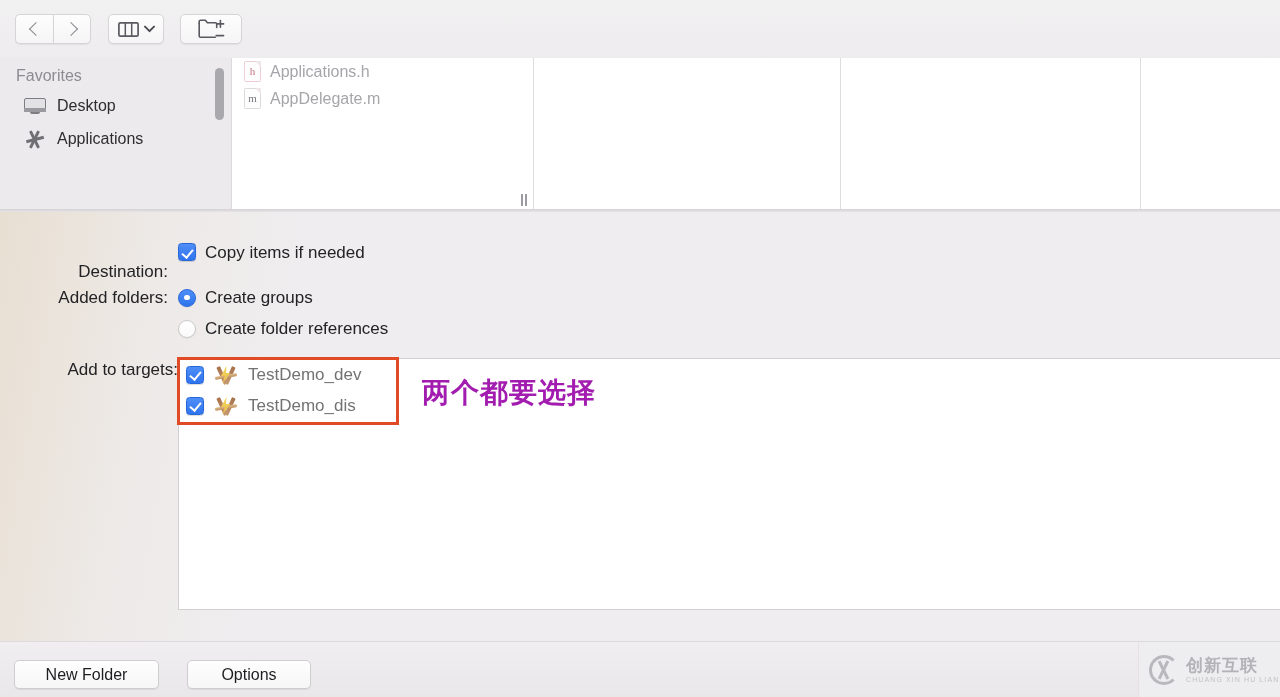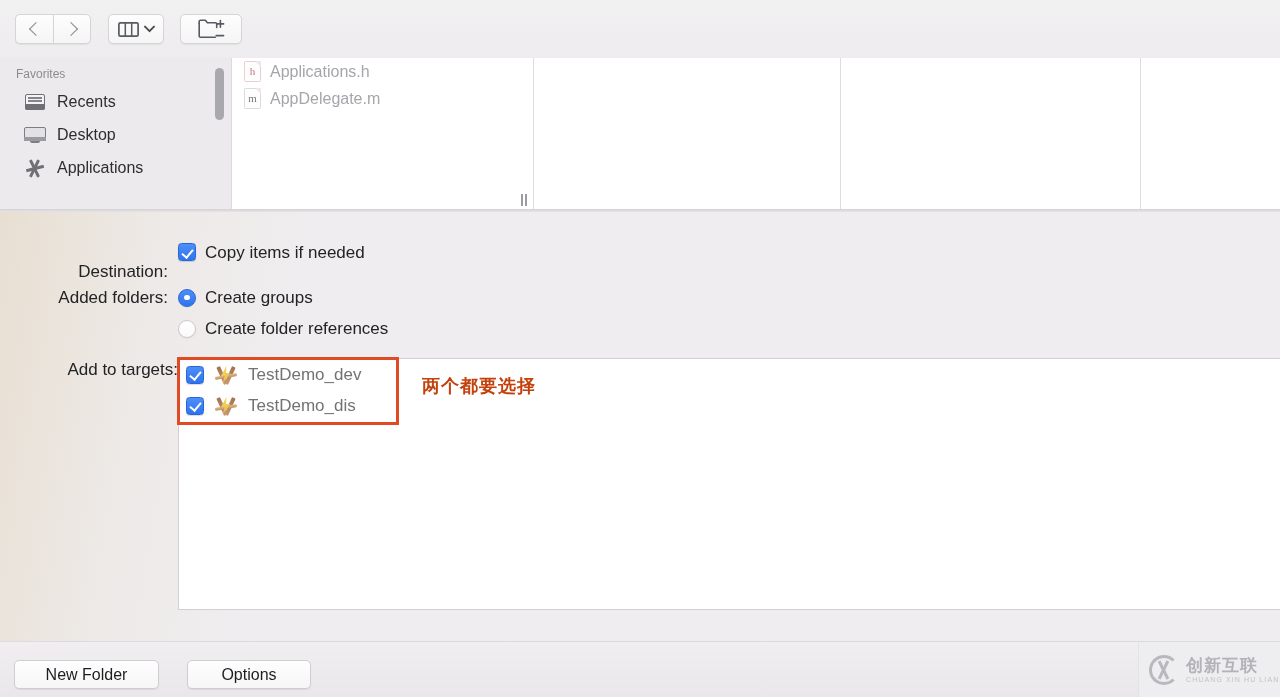--- a/index.html
+++ b/index.html
@@ -145,21 +145,21 @@
   .sidebar {
     position: absolute;
     left: 0; top: 0;
     width: 232px; height: 153px;
     background: #eceaec;
     border-right: 1px solid #dcdadc;
     box-sizing: border-box;
     overflow: hidden;
   }
   .sb-head {
-    font-size: 12px;
+    font-size: 16px;
     color: #8c8c90;
     padding: 9px 0 4px 16px;
     font-weight: 400;
   }
   .sb-item {
     display: flex;
     align-items: center;
     height: 33px;
     padding-left: 24px;
     gap: 11px;
@@ -451,22 +451,22 @@
     position: absolute;
     left: 177px; top: 357px;
     width: 222px; height: 68px;
     border: 3px solid #e04a25;
     box-sizing: border-box;
     pointer-events: none;
   }
   .ann-text {
     position: absolute;
     left: 422px; top: 374px;
-    font-size: 18px;
-    color: #c2410c;
+    font-size: 28px;
+    color: #a21caf;
     font-weight: 700;
     letter-spacing: 1px;
     white-space: nowrap;
   }
 
   
   .footer {
     position: absolute;
     left: 0; top: 641px;
     width: 1280px; height: 56px;
@@ -582,29 +582,20 @@
       </div>
     </div>
 
   </div>
 
   <div class="browser">
 
     <div class="sidebar">
       <div class="sb-head">Favorites</div>
 
-      <div class="sb-item">
-        <span class="sb-ico ico-recents">
-          <span class="tray"></span>
-            <span class="ln l1"></span>
-            <span class="ln l2"></span>
-            <span class="base"></span>
-        </span>
-        <span class="sb-label">Recents</span>
-      </div>
 
       <div class="sb-item">
         <span class="sb-ico ico-desk">
           <span class="scr"></span>
             <span class="bot"></span>
             <span class="foot"></span>
         </span>
         <span class="sb-label">Desktop</span>
       </div>
 

